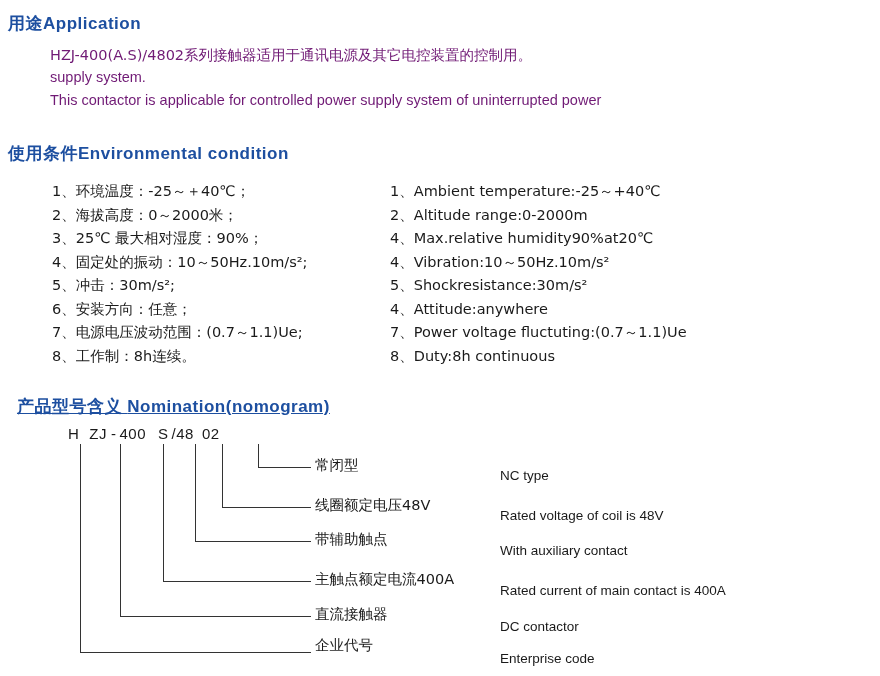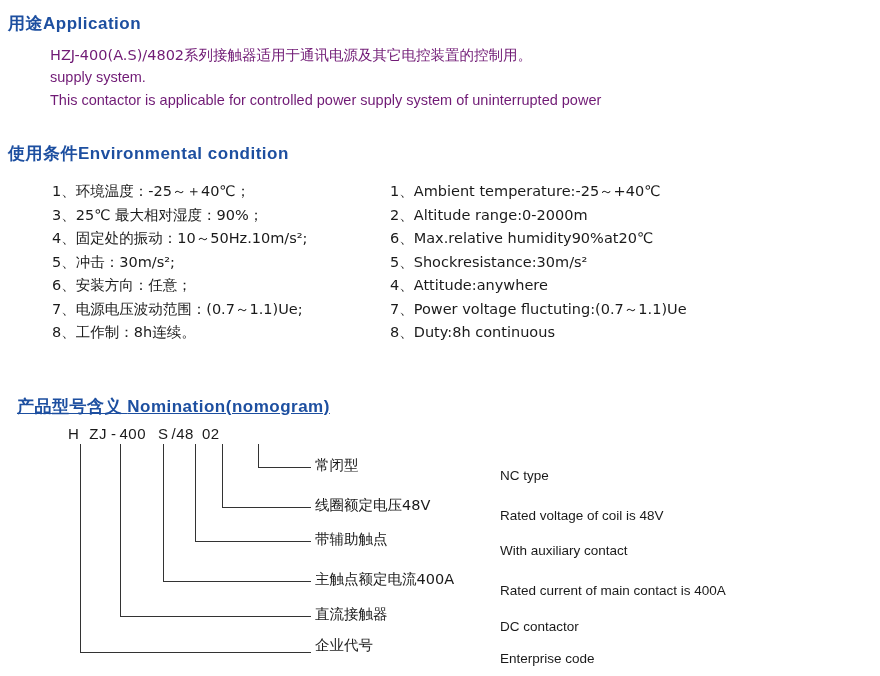--- a/index.html
+++ b/index.html
@@ -97,32 +97,34 @@
     <div>supply system.</div>
     <div>This contactor is applicable for controlled power supply system of uninterrupted power</div>
   </div>
 
   <div class="section-heading" id="env-heading">
     <span class="cn">使用条件</span><span>Environmental condition</span>
   </div>
 
   <div id="env-cn-list">
     <div class="env-item cnfont">1、环境温度：-25～＋40℃；</div>
+    <div class="env-item cnfont">2、海拔高度：0～2000米；</div>
     <div class="env-item cnfont">3、25℃ 最大相对湿度：90%；</div>
     <div class="env-item cnfont">4、固定处的振动：10～50Hz.10m/s²;</div>
     <div class="env-item cnfont">5、冲击：30m/s²;</div>
     <div class="env-item cnfont">6、安装方向：任意；</div>
     <div class="env-item cnfont">7、电源电压波动范围：(0.7～1.1)Ue;</div>
     <div class="env-item cnfont">8、工作制：8h连续。</div>
   </div>
 
   <div id="env-en-list">
     <div class="env-item cnfont">1、Ambient temperature:-25～+40℃</div>
     <div class="env-item cnfont">2、Altitude range:0-2000m</div>
-    <div class="env-item cnfont">6、Max.relative humidity90%at20℃</div>
+    <div class="env-item cnfont">4、Max.relative humidity90%at20℃</div>
+    <div class="env-item cnfont">4、Vibration:10～50Hz.10m/s²</div>
     <div class="env-item cnfont">5、Shockresistance:30m/s²</div>
     <div class="env-item cnfont">4、Attitude:anywhere</div>
     <div class="env-item cnfont">7、Power voltage fluctuting:(0.7～1.1)Ue</div>
     <div class="env-item cnfont">8、Duty:8h continuous</div>
   </div>
 
   <div class="section-heading" id="nom-heading">
     <span class="cn">产品型号含义</span>
     <span>Nomination(nomogram)</span>
   </div>

